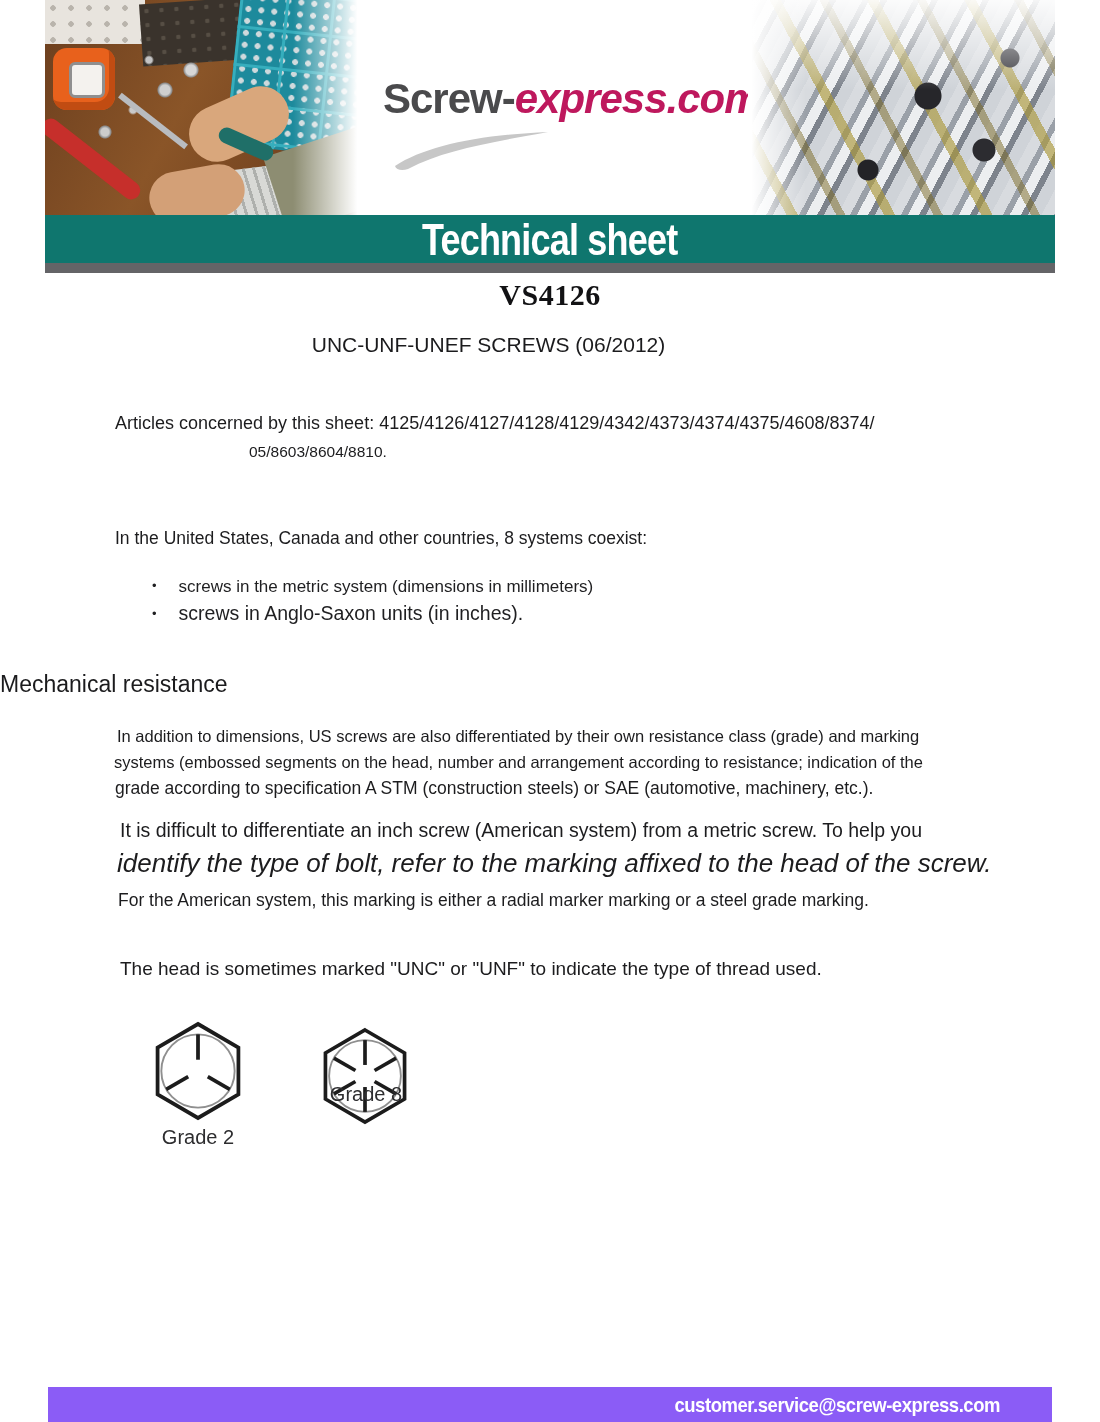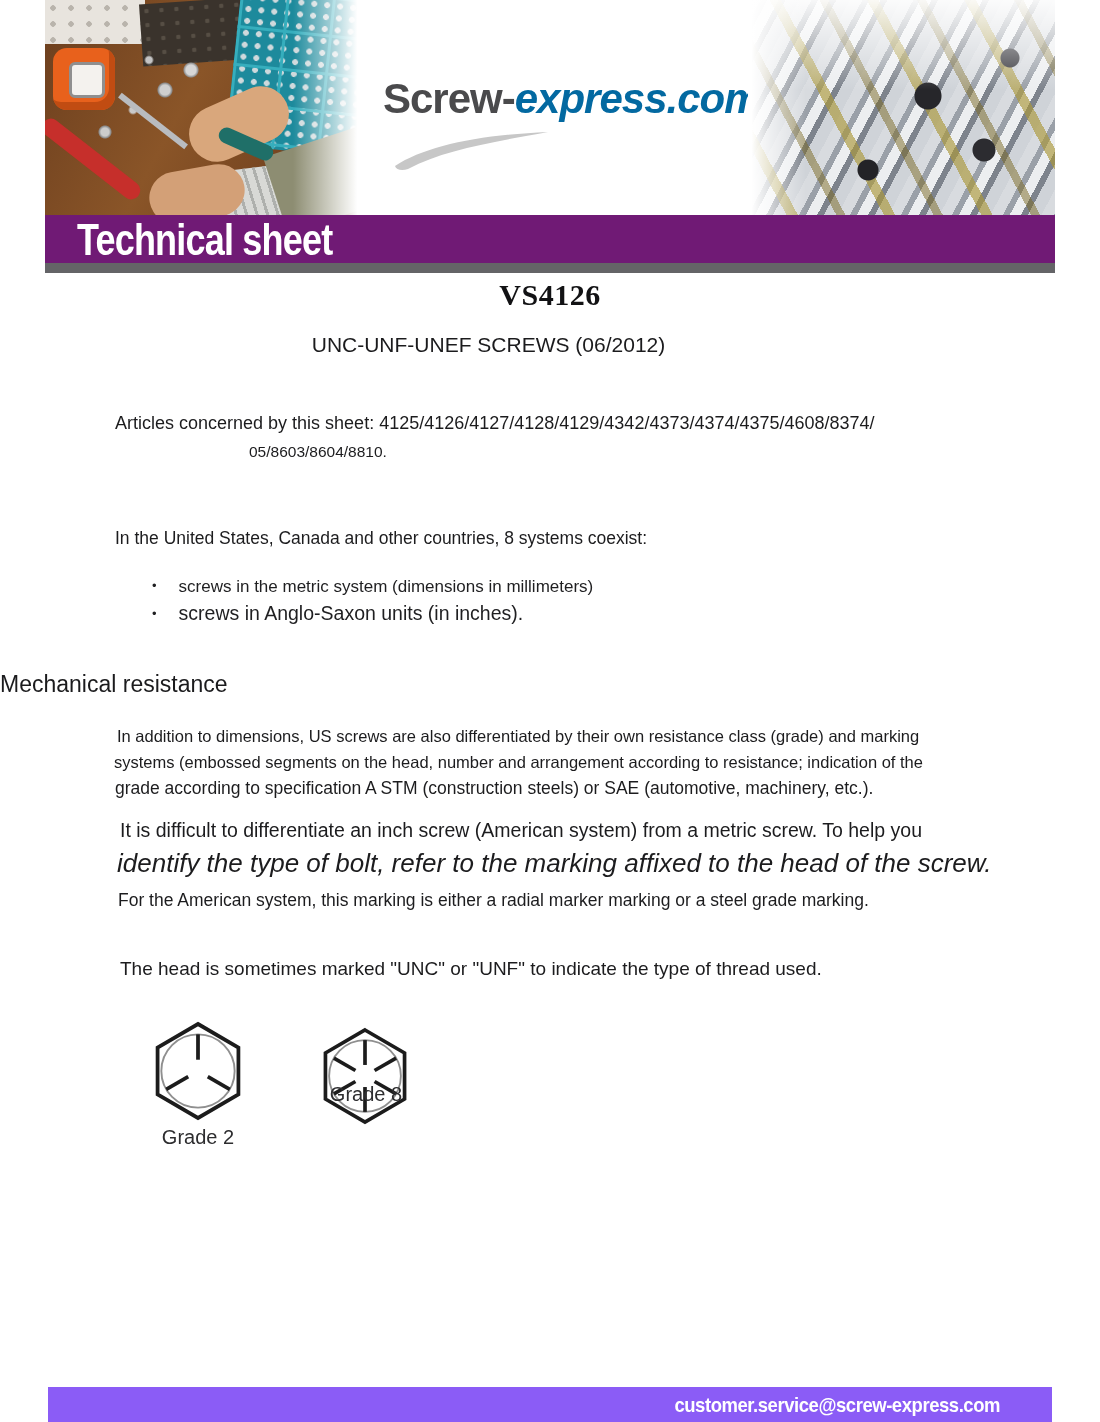--- a/index.html
+++ b/index.html
@@ -45,25 +45,25 @@
        repeating-linear-gradient(62deg,rgba(171,152,58,0) 0 34px,rgba(171,152,58,.65) 34px 44px,rgba(171,152,58,0) 44px 78px,rgba(122,104,34,.5) 78px 86px),
        repeating-linear-gradient(118deg,#d8dbdf 0 11px,#9aa0a8 11px 17px,#eceef0 17px 27px,#7d838c 27px 33px,#cfd3d8 33px 45px);}
   .pr-light{position:absolute;left:0;top:0;width:100%;height:100%;
      background:linear-gradient(to bottom,rgba(255,255,255,.92),rgba(255,255,255,0) 42%);}
   .pr-fade{position:absolute;left:0;top:0;width:58px;height:100%;background:linear-gradient(to right,#ffffff 6%,rgba(255,255,255,0));}
 
   
   .logo{position:absolute;left:383px;top:78px;width:350px;white-space:nowrap;
         font-size:42px;font-weight:bold;letter-spacing:-1px;line-height:1;}
   .logo .prefix{color:#4a4a4c;}
-  .logo .suffix{color:#0369a1;font-style:italic;}
+  .logo .suffix{color:#be185d;font-style:italic;}
   .swoosh{position:absolute;left:392px;top:130px;width:158px;height:40px;}
 
   
-  .banner{position:absolute;left:45px;top:215px;width:1010px;height:56px;background:#701a75;}
+  .banner{position:absolute;left:45px;top:215px;width:1010px;height:56px;background:#0f766e;text-align:center;}
   .banner-title{display:inline-block;color:#ffffff;font-weight:bold;font-size:45px;line-height:50px;
         letter-spacing:-1px;transform:scaleX(0.80);transform-origin:center;}
   .divider{position:absolute;left:45px;top:263px;width:1010px;height:10px;background:#646467;}
 
   
   .doc-code{top:278px;left:0;width:1100px;text-align:center;font-family:"Liberation Serif",serif;
         font-weight:bold;font-size:30px;color:#121214;letter-spacing:.5px;}
   .doc-title{top:333px;left:0;width:977px;text-align:center;font-size:21px;color:#1b1b1d;}
   .articles1{left:115px;top:413px;font-size:18px;}
   .articles2{left:249px;top:443px;font-size:15.5px;}

